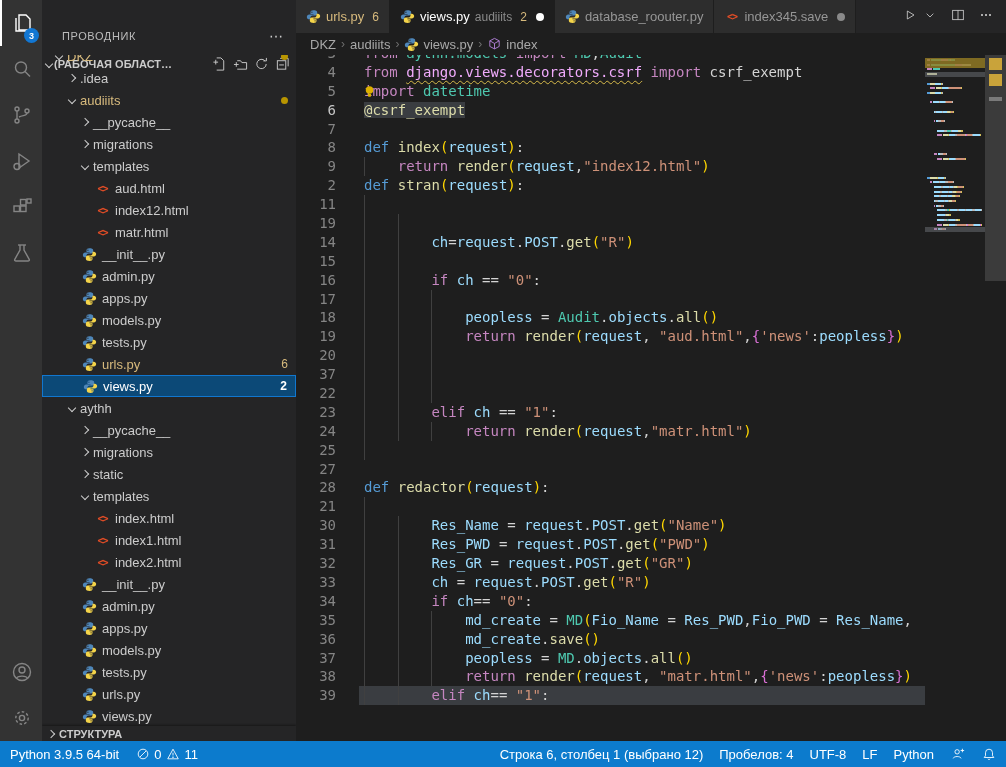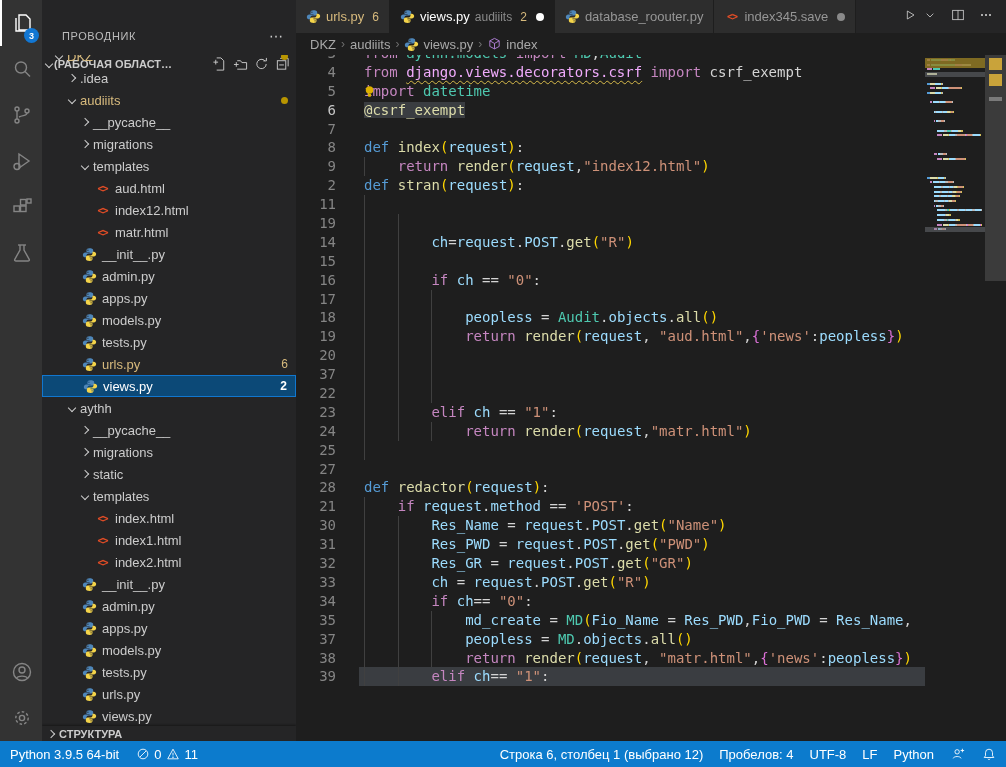--- a/index.html
+++ b/index.html
@@ -489,27 +489,28 @@
         <div class="cl-line"><span class="ln">18</span><span class="guide" style="left: 68px;"></span><span class="guide" style="left: 101.72px;"></span><span class="guide" style="left: 135.44px;"></span><span class="lc"><span class="tx">            </span><span class="vr">peopless</span><span class="tx"> = </span><span class="cl">Audit</span><span class="tx">.</span><span class="vr">objects</span><span class="tx">.</span><span class="fn">all</span><span class="pa">()</span></span></div>
         <div class="cl-line"><span class="ln">19</span><span class="guide" style="left: 68px;"></span><span class="guide" style="left: 101.72px;"></span><span class="guide" style="left: 135.44px;"></span><span class="lc"><span class="tx">            </span><span class="kw">return</span><span class="tx"> </span><span class="fn">render</span><span class="pa">(</span><span class="vr">request</span><span class="tx">, </span><span class="st">"aud.html"</span><span class="tx">,</span><span class="br">{</span><span class="st">'news'</span><span class="tx">:</span><span class="vr">peopless</span><span class="br">}</span><span class="pa">)</span></span></div>
         <div class="cl-line"><span class="ln">20</span><span class="guide" style="left: 68px;"></span><span class="guide" style="left: 101.72px;"></span><span class="guide" style="left: 135.44px;"></span><span class="lc"></span></div>
         <div class="cl-line"><span class="ln">37</span><span class="guide" style="left: 68px;"></span><span class="guide" style="left: 101.72px;"></span><span class="guide" style="left: 135.44px;"></span><span class="lc"></span></div>
         <div class="cl-line"><span class="ln">22</span><span class="guide" style="left: 68px;"></span><span class="guide" style="left: 101.72px;"></span><span class="guide" style="left: 135.44px;"></span><span class="lc"></span></div>
         <div class="cl-line"><span class="ln">23</span><span class="guide" style="left: 68px;"></span><span class="guide" style="left: 101.72px;"></span><span class="lc"><span class="tx">        </span><span class="kw">elif</span><span class="tx"> </span><span class="vr">ch</span><span class="tx"> == </span><span class="st">"1"</span><span class="tx">:</span></span></div>
         <div class="cl-line"><span class="ln">24</span><span class="guide" style="left: 68px;"></span><span class="guide" style="left: 101.72px;"></span><span class="guide" style="left: 135.44px;"></span><span class="lc"><span class="tx">            </span><span class="kw">return</span><span class="tx"> </span><span class="fn">render</span><span class="pa">(</span><span class="vr">request</span><span class="tx">,</span><span class="st">"matr.html"</span><span class="pa">)</span></span></div>
         <div class="cl-line"><span class="ln">25</span><span class="guide" style="left: 68px;"></span><span class="lc"></span></div>
         <div class="cl-line"><span class="ln">27</span><span class="lc"></span></div>
         <div class="cl-line"><span class="ln">28</span><span class="lc"><span class="df">def</span><span class="tx"> </span><span class="fn">redactor</span><span class="pa">(</span><span class="vr">request</span><span class="pa">)</span><span class="tx">:</span></span></div>
-        <div class="cl-line"><span class="ln">21</span><span class="guide" style="left: 68px;"></span><span class="lc"><span class="tx">    </span><span class="kw">if</span><span class="tx"> </span><span class="vr">request</span><span class="tx">.</span><span class="vr">method</span><span class="tx"> == </span><span class="st">'POST'</span><span class="tx">:</span></span></div>
+        <div class="cl-line"><span class="ln">21</span><span class="guide" style="left: 68px;"></span></div>
         <div class="cl-line"><span class="ln">30</span><span class="guide" style="left: 68px;"></span><span class="guide" style="left: 101.72px;"></span><span class="lc"><span class="tx">        </span><span class="vr">Res_Name</span><span class="tx"> = </span><span class="vr">request</span><span class="tx">.</span><span class="vr">POST</span><span class="tx">.</span><span class="fn">get</span><span class="pa">(</span><span class="st">"Name"</span><span class="pa">)</span></span></div>
         <div class="cl-line"><span class="ln">31</span><span class="guide" style="left: 68px;"></span><span class="guide" style="left: 101.72px;"></span><span class="lc"><span class="tx">        </span><span class="vr">Res_PWD</span><span class="tx"> = </span><span class="vr">request</span><span class="tx">.</span><span class="vr">POST</span><span class="tx">.</span><span class="fn">get</span><span class="pa">(</span><span class="st">"PWD"</span><span class="pa">)</span></span></div>
         <div class="cl-line"><span class="ln">32</span><span class="guide" style="left: 68px;"></span><span class="guide" style="left: 101.72px;"></span><span class="lc"><span class="tx">        </span><span class="vr">Res_GR</span><span class="tx"> = </span><span class="vr">request</span><span class="tx">.</span><span class="vr">POST</span><span class="tx">.</span><span class="fn">get</span><span class="pa">(</span><span class="st">"GR"</span><span class="pa">)</span></span></div>
         <div class="cl-line"><span class="ln">33</span><span class="guide" style="left: 68px;"></span><span class="guide" style="left: 101.72px;"></span><span class="lc"><span class="tx">        </span><span class="vr">ch</span><span class="tx"> = </span><span class="vr">request</span><span class="tx">.</span><span class="vr">POST</span><span class="tx">.</span><span class="fn">get</span><span class="pa">(</span><span class="st">"R"</span><span class="pa">)</span></span></div>
         <div class="cl-line"><span class="ln">34</span><span class="guide" style="left: 68px;"></span><span class="guide" style="left: 101.72px;"></span><span class="lc"><span class="tx">        </span><span class="kw">if</span><span class="tx"> </span><span class="vr">ch</span><span class="tx">== </span><span class="st">"0"</span><span class="tx">:</span></span></div>
         <div class="cl-line"><span class="ln">35</span><span class="guide" style="left: 68px;"></span><span class="guide" style="left: 101.72px;"></span><span class="guide" style="left: 135.44px;"></span><span class="lc"><span class="tx">            </span><span class="vr">md_create</span><span class="tx"> = </span><span class="cl">MD</span><span class="pa">(</span><span class="vr">Fio_Name</span><span class="tx"> = </span><span class="vr">Res_PWD</span><span class="tx">,</span><span class="vr">Fio_PWD</span><span class="tx"> = </span><span class="vr">Res_Name</span><span class="tx">,</span></span></div>
+        <div class="cl-line"><span class="ln">36</span><span class="guide" style="left: 68px;"></span><span class="guide" style="left: 101.72px;"></span><span class="guide" style="left: 135.44px;"></span><span class="lc"><span class="tx">            </span><span class="vr">md_create</span><span class="tx">.</span><span class="fn">save</span><span class="pa">()</span></span></div>
         <div class="cl-line"><span class="ln">37</span><span class="guide" style="left: 68px;"></span><span class="guide" style="left: 101.72px;"></span><span class="guide" style="left: 135.44px;"></span><span class="lc"><span class="tx">            </span><span class="vr">peopless</span><span class="tx"> = </span><span class="cl">MD</span><span class="tx">.</span><span class="vr">objects</span><span class="tx">.</span><span class="fn">all</span><span class="pa">()</span></span></div>
         <div class="cl-line"><span class="ln">38</span><span class="guide" style="left: 68px;"></span><span class="guide" style="left: 101.72px;"></span><span class="guide" style="left: 135.44px;"></span><span class="lc"><span class="tx">            </span><span class="kw">return</span><span class="tx"> </span><span class="fn">render</span><span class="pa">(</span><span class="vr">request</span><span class="tx">, </span><span class="st">"matr.html"</span><span class="tx">,</span><span class="br">{</span><span class="st">'news'</span><span class="tx">:</span><span class="vr">peopless</span><span class="br">}</span><span class="pa">)</span></span></div>
         <div class="cl-line"><div class="hlband"></div><span class="ln">39</span><span class="guide" style="left: 68px;"></span><span class="guide" style="left: 101.72px;"></span><span class="lc"><span class="tx">        </span><span class="kw">elif</span><span class="tx"> </span><span class="vr">ch</span><span class="tx">== </span><span class="st">"1"</span><span class="tx">:</span></span></div>
       </div>
     <div class="minimap" id="minimap">
         <div class="mm-row" style="top: 4px;"><div class="mm-band" style="background: rgba(150, 125, 35, 0.8);"></div><span class="mm-seg" style="width: 3.4px; background: rgb(197, 134, 192);"></span><span class="mm-seg" style="width: 0.85px; background: transparent;"></span><span class="mm-seg" style="width: 10.2px; background: rgb(78, 201, 176);"></span><span class="mm-seg" style="width: 6.8px; background: rgb(197, 134, 192);"></span><span class="mm-seg" style="width: 1.7px; background: rgb(78, 201, 176);"></span><span class="mm-seg" style="width: 0.85px; background: rgb(187, 187, 187);"></span><span class="mm-seg" style="width: 4.25px; background: rgb(78, 201, 176);"></span></div>
         <div class="mm-row" style="top: 8.7px;"><div class="mm-band" style="background: rgba(150, 125, 35, 0.8);"></div><span class="mm-seg" style="width: 3.4px; background: rgb(197, 134, 192);"></span><span class="mm-seg" style="width: 0.85px; background: transparent;"></span><span class="mm-seg" style="width: 23.8px; background: rgb(78, 201, 176);"></span><span class="mm-seg" style="width: 6.8px; background: rgb(197, 134, 192);"></span><span class="mm-seg" style="width: 9.35px; background: rgb(187, 187, 187);"></span></div>
         <div class="mm-row" style="top: 13.4px;"><span class="mm-seg" style="width: 5.1px; background: rgb(197, 134, 192);"></span><span class="mm-seg" style="width: 0.85px; background: transparent;"></span><span class="mm-seg" style="width: 6.8px; background: rgb(78, 201, 176);"></span></div>
         <div class="mm-row" style="top: 18.1px;"><div class="mm-band" style="background: rgba(120, 124, 130, 0.45);"></div><span class="mm-seg" style="width: 10.2px; background: rgb(220, 220, 170);"></span></div>
         <div class="mm-row" style="top: 22.8px;"></div>

